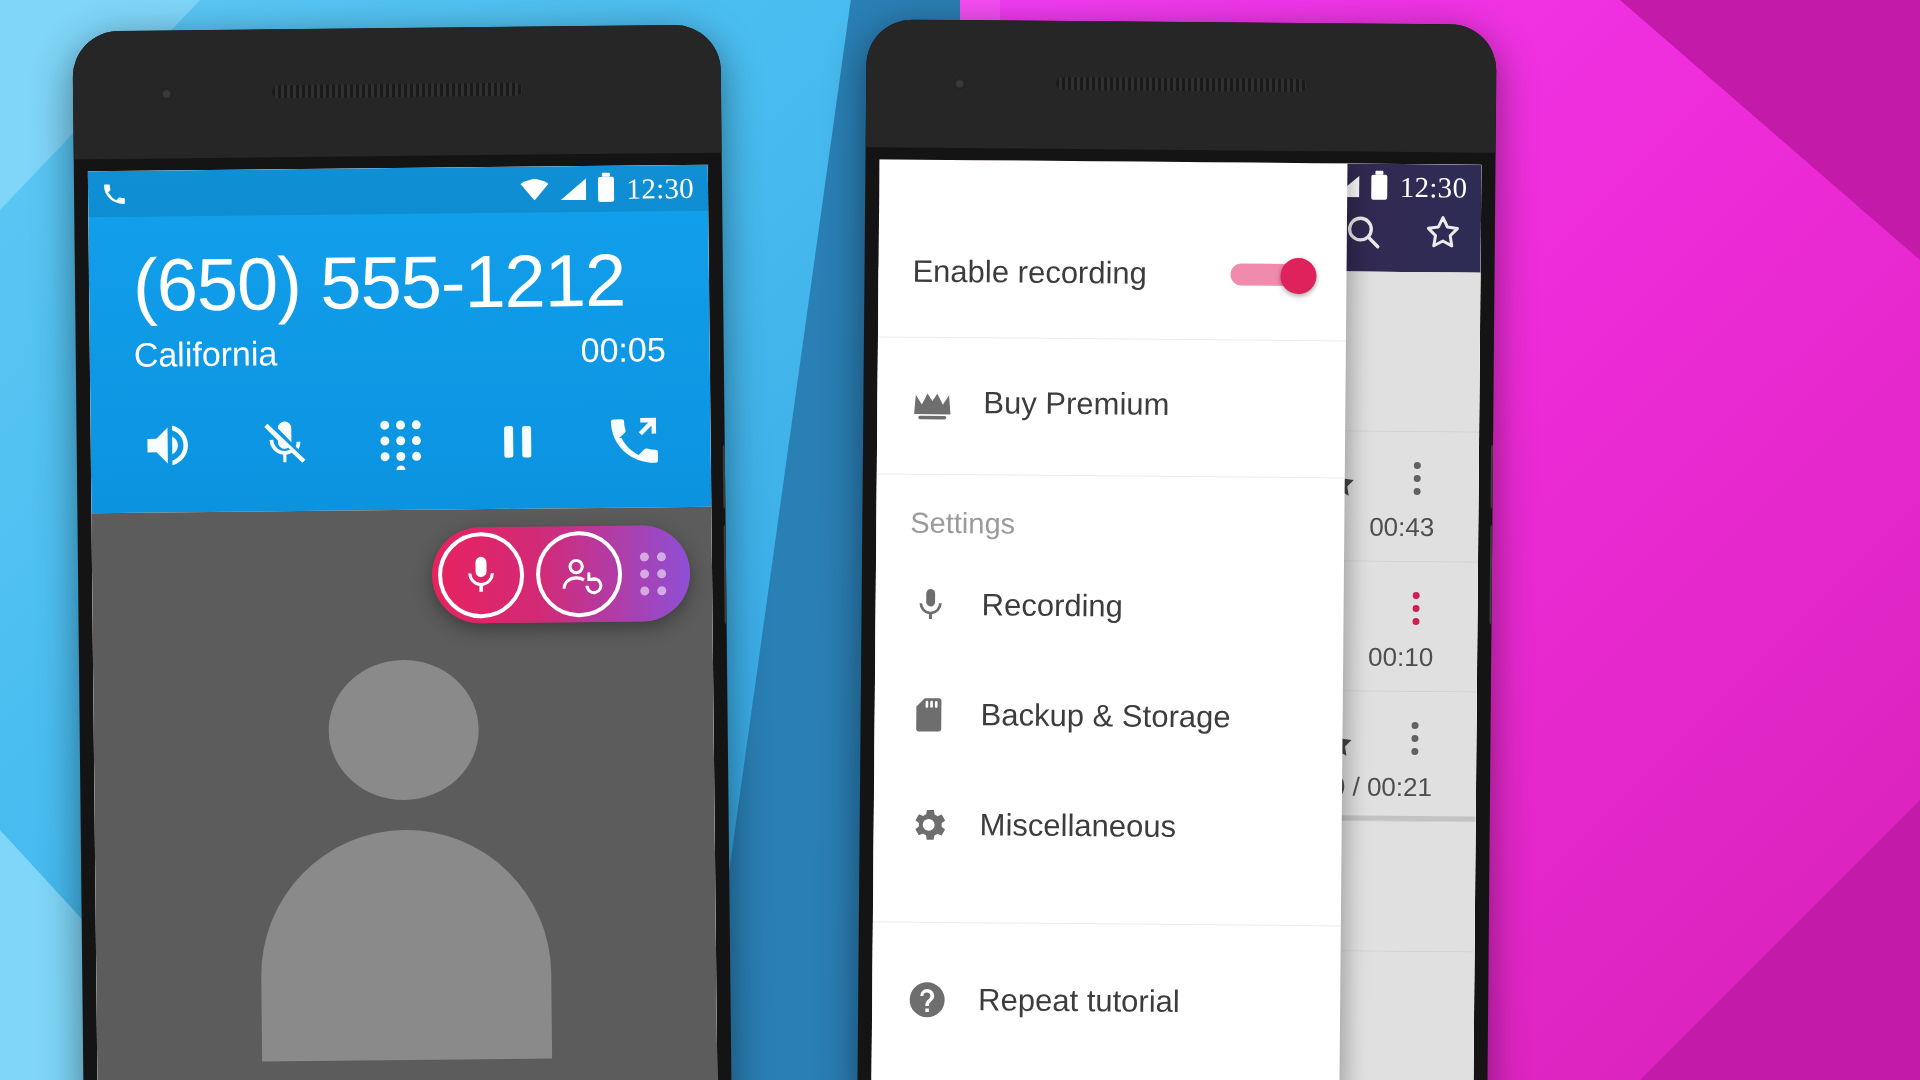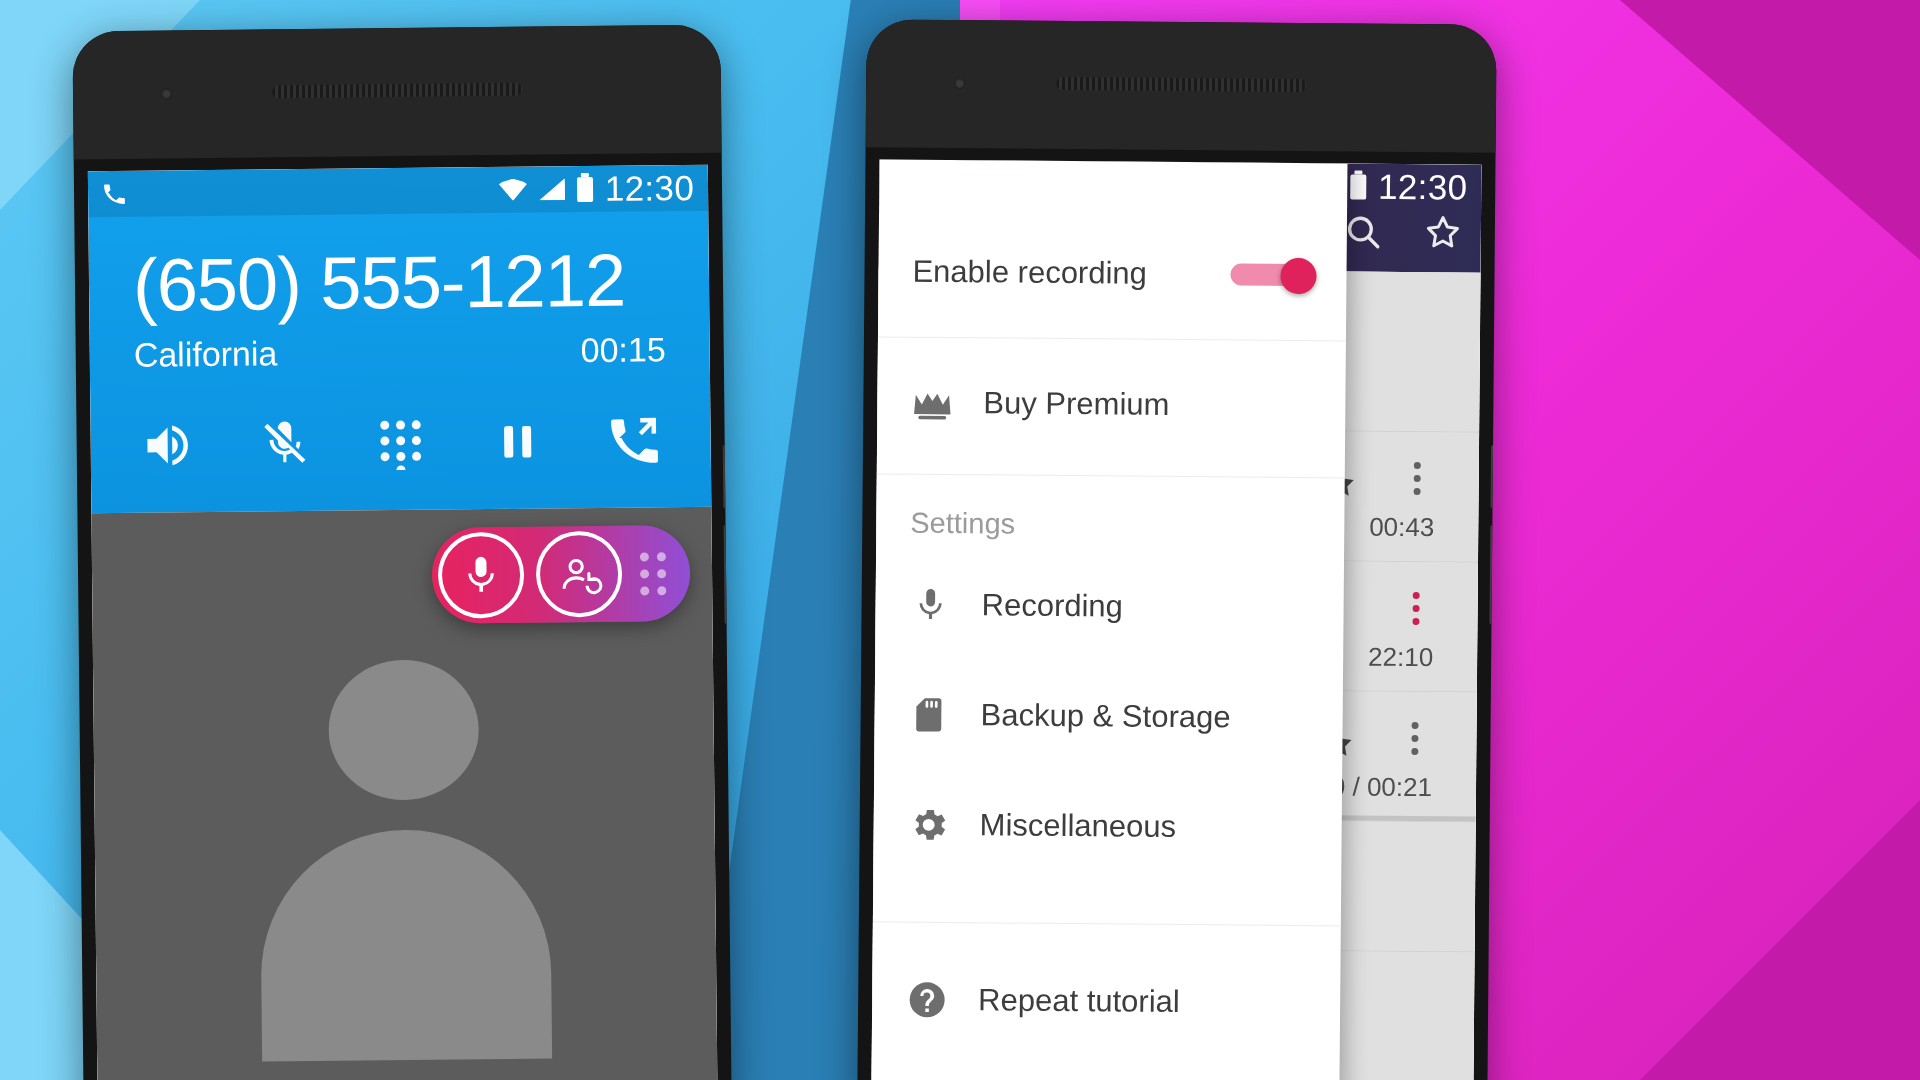--- a/index.html
+++ b/index.html
@@ -103,21 +103,21 @@
     clip-path:polygon(100% 0, 100% 100%, 0 100%);
   }
   .ico-battery {
     width:16px; height:25px; background:#fff; border-radius:2px;
     position:relative;
   }
   .ico-battery:before {
     content:""; position:absolute; top:-4px; left:4px;
     width:8px; height:4px; background:#fff; border-radius:1px;
   }
-  .sb-clock { font-size:35px; letter-spacing:.3px; }
+  .sb-clock { font-size:29px; letter-spacing:.3px;font-family:Liberation Serif, serif; }
   .ico-phone-sb { width:24px; height:24px; }
 
   
   .call-screen { position:absolute; inset:0; display:flex; flex-direction:column; }
   .call-top {
     background:linear-gradient(180deg,#12a0ec 0%, #0b93e0 100%);
     padding-bottom:6px;
   }
   .call-statusbar { background:rgba(0,0,0,.10); }
   .call-number {
@@ -278,21 +278,21 @@
             <span class="ico-signal"></span>
             <span class="ico-battery"></span>
             <span class="sb-clock">12:30</span>
           </div>
         </div>
 
         <div class="call-number">(650) 555-1212</div>
 
         <div class="call-subrow">
           <span class="call-location">California</span>
-          <span class="call-timer">00:15</span>
+          <span class="call-timer">00:05</span>
         </div>
 
         <div class="call-actions">
           <span class="call-act">
             <svg width="54" height="54" viewBox="0 0 24 24" fill="#fff">
               <path d="M3 9v6h4l5 5V4L7 9H3z"></path>
               <path d="M16.5 12c0-1.8-1-3.3-2.5-4v8c1.5-.7 2.5-2.2 2.5-4z"></path>
               <path d="M14 3.2v2.1c2.9.9 5 3.5 5 6.7s-2.1 5.8-5 6.7v2.1c4-.9 7-4.5 7-8.8s-3-7.9-7-8.8z"></path>
             </svg>
           </span>
@@ -421,21 +421,21 @@
             </span>
           <span class="dur">00:43</span>
         </div>
 
         <div class="app-row">
           <span class="kebab" style="color:#e0225c">
               <i style="background:#e0225c"></i>
               <i style="background:#e0225c"></i>
               <i style="background:#e0225c"></i>
             </span>
-          <span class="dur">22:10</span>
+          <span class="dur">00:10</span>
         </div>
 
         <div class="app-row">
           <span class="star">
             <svg width="36" height="36" viewBox="0 0 24 24" fill="#4a4a4a">
               <path d="M12 3.2l2.7 5.6 6 .9-4.3 4.3 1 6.1-5.4-2.9-5.4 2.9 1-6.1L3.3 9.7l6-.9z"></path>
             </svg>
           </span>
           <span class="kebab">
               <i></i>

